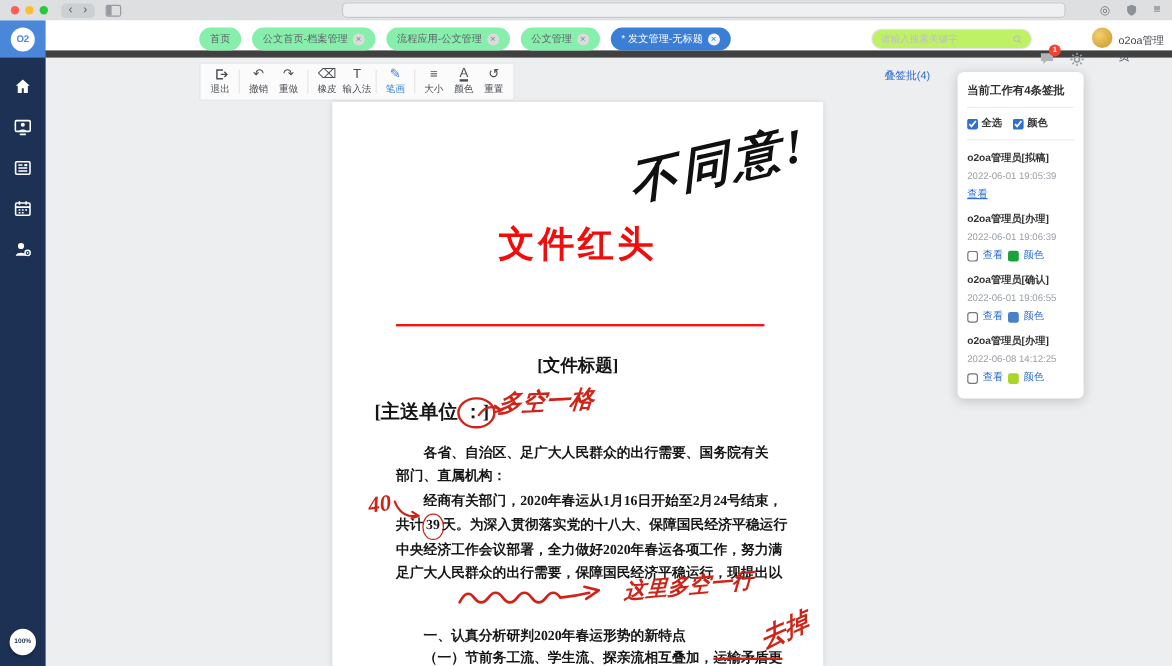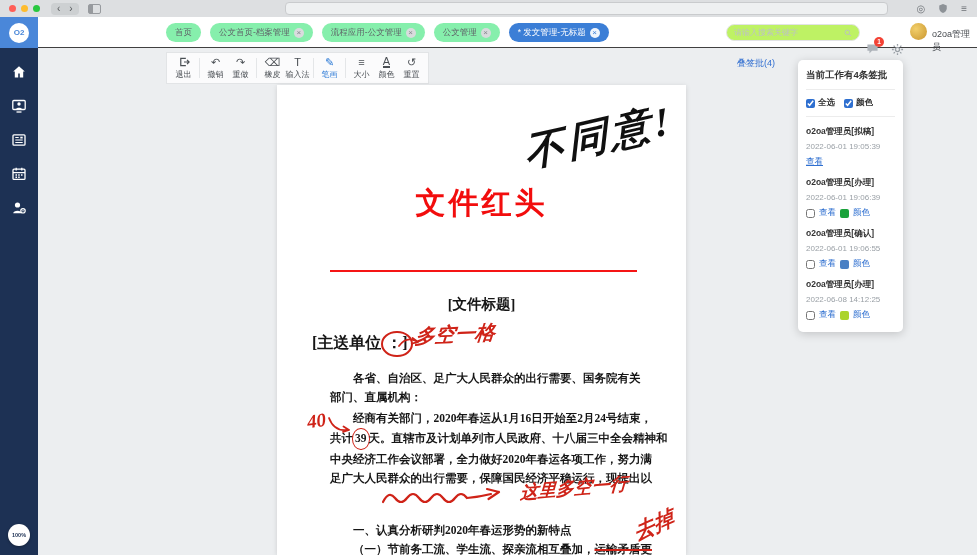--- a/index.html
+++ b/index.html
@@ -11,21 +11,21 @@
 .lights{display:flex;gap:5px;margin-left:9px}
 .light{width:7px;height:7px;border-radius:50%}
 .light.r{background:#ff5f57}.light.y{background:#febc2e}.light.g{background:#28c840}
 .navbtns{margin-left:11px;background:#cdd0d2;border-radius:4px;display:flex;align-items:center;height:12px;padding:0 6px;gap:9px;color:#55585b;font-size:10px;line-height:12px}
 .sidebtn{margin-left:9px;width:13px;height:10px;border:1px solid #979a9e;border-radius:2px;position:relative}
 .sidebtn::before{content:"";position:absolute;left:0;top:0;bottom:0;width:4px;background:#979a9e}
 .urlbar{position:absolute;left:285px;top:2px;width:603px;height:13px;background:#eef0f1;border:1px solid #c9cbcd;border-radius:4px}
 .bicons{position:absolute;right:10px;top:0;height:17px;display:flex;gap:13px;align-items:center;color:#6c7075;font-size:10px}
 
 
-.appbar{position:absolute;top:17px;left:0;width:100%;height:31px;background:#fff;border-bottom:1px solid #404040}
+.appbar{position:absolute;top:17px;left:0;width:100%;height:31px;background:#fff;border-bottom:6px solid #404040}
 .logo{position:absolute;left:0;top:0;width:38px;height:31px;background:#4a87d9;display:flex;align-items:center;justify-content:center}
 .logo-circle{width:20px;height:20px;background:#fff;border-radius:50%;display:flex;align-items:center;justify-content:center;color:#4a87d9;font-size:8px;font-weight:bold}
 .tabs{position:absolute;left:166px;top:6px;display:flex;gap:9px}
 .tab{height:19px;padding:0 9px;border-radius:10px;background:#86efac;color:#5f6368;font-size:8.5px;display:flex;align-items:center;gap:4px;white-space:nowrap;cursor:default}
 .tab .close{width:10px;height:10px;border-radius:50%;background:#d9dbdd;color:#84888d;font-size:8px;line-height:10px;text-align:center}
 .tab.active{background:#3b7ed6;color:#fff}
 .tab.active .close{background:rgba(255,255,255,.92);color:#3b7ed6}
 .search{position:absolute;left:726px;top:7px;width:134px;height:17px;border:1px solid #e2e3e5;border-radius:9px;display:flex;align-items:center;padding:0 7px;background:#bef264}
 .search input{border:0;outline:0;flex:1;font-size:8px;color:#333;background:transparent}
 .search input::placeholder{color:#bdc1c6}
@@ -263,21 +263,21 @@
       </svg>
     <div class="hw hw-red" style="left:138px;top:236px;font-size:20px;transform:rotate(-3deg) skewX(-8deg)">多空一格</div>
 
     <div class="body-text doc" style="top:284px">
       <div class="indent">各省、自治区、足广大人民群众的出行需要、国务院有关</div>
       <div>部门、直属机构：</div>
     </div>
 
     <div class="body-text doc" style="top:324px">
       <div class="indent">经商有关部门，2020年春运从1月16日开始至2月24号结束，</div>
-      <div><span>共计</span><span class="num-circle">39</span><span>天。直辖市及计划单列市人民政府、十八届三中全会精神和</span></div>
+      <div><span>共计</span><span class="num-circle">39</span><span>天。为深入贯彻落实党的十八大、保障国民经济平稳运行</span></div>
       <div>中央经济工作会议部署，全力做好2020年春运各项工作，努力满</div>
       <div>足广大人民群众的出行需要，保障国民经济平稳运行，现提出以</div>
     </div>
 
     <div class="hw hw-red" style="left:30px;top:325px;font-size:19px;transform:rotate(-8deg)">40</div>
     <svg class="annosvg" style="left:50px;top:331px" width="26" height="20" viewBox="0 0 26 20">
         <path d="M2 2c3 8 9 13 18 12" fill="none" stroke="#cf2318" stroke-width="1.8" stroke-linecap="round"></path>
         <path d="M22 14l-5.5-3.5M22 14l-6 1.8" stroke="#cf2318" stroke-width="1.8" fill="none" stroke-linecap="round"></path>
       </svg>
 

